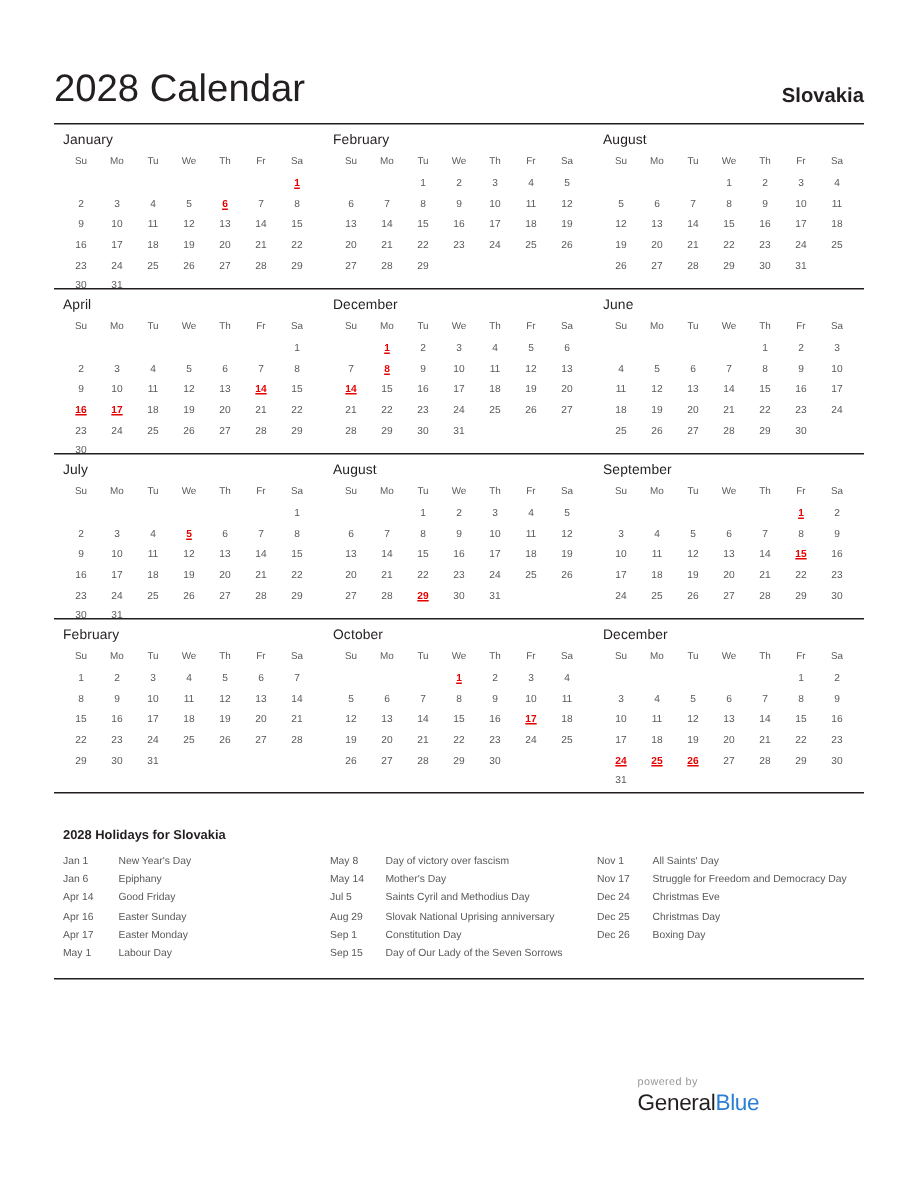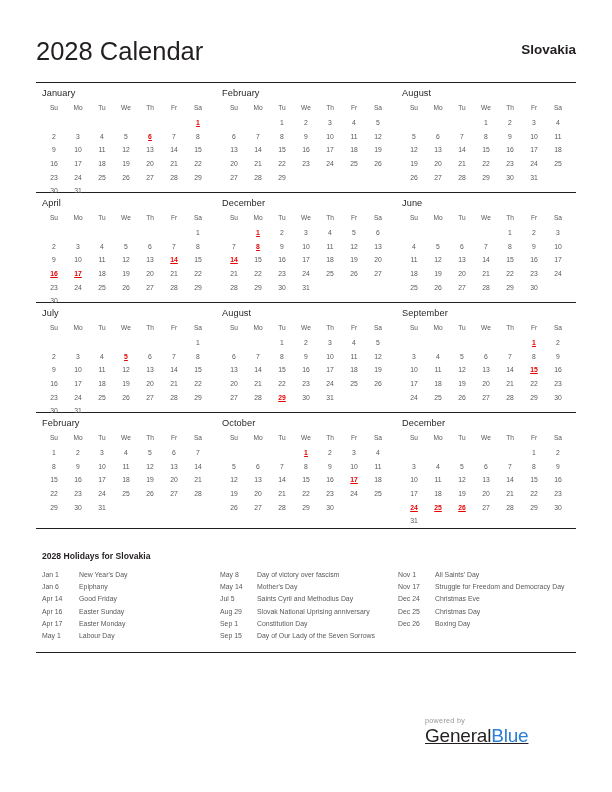--- a/index.html
+++ b/index.html
@@ -23,21 +23,21 @@
     padding: 0;
   }
   
   .header {
     position: absolute;
     left: 36px;
     top: 28px;
     width: 540px;
     height: 46px;
     display: flex;
-    align-items: center;
+    align-items: flex-end;
     justify-content: space-between;
   }
   .title {
     font-size: 25.5px;
     font-weight: normal;
     letter-spacing: 0px;
     color: #231f20;
     line-height: 30px;
   }
   .subtitle {
@@ -154,24 +154,23 @@
     text-align: left;
     width: 160px;
   }
   .powered {
     font-size: 7.2px;
     color: #939598;
     letter-spacing: 0.3px;
     margin-bottom: 1px;
   }
   .logo {
-    font-size: 19px;
+    font-size: 15px;
     line-height: 20px;
     letter-spacing: -0.2px;
-    text-decoration: underline;
   }
   .logo .g { color: #231f20; }
   .logo .b { color: #2b7fd4; }
 </style>
 </head>
 <body>
 
 <div class="page">
 
   <div class="header">

